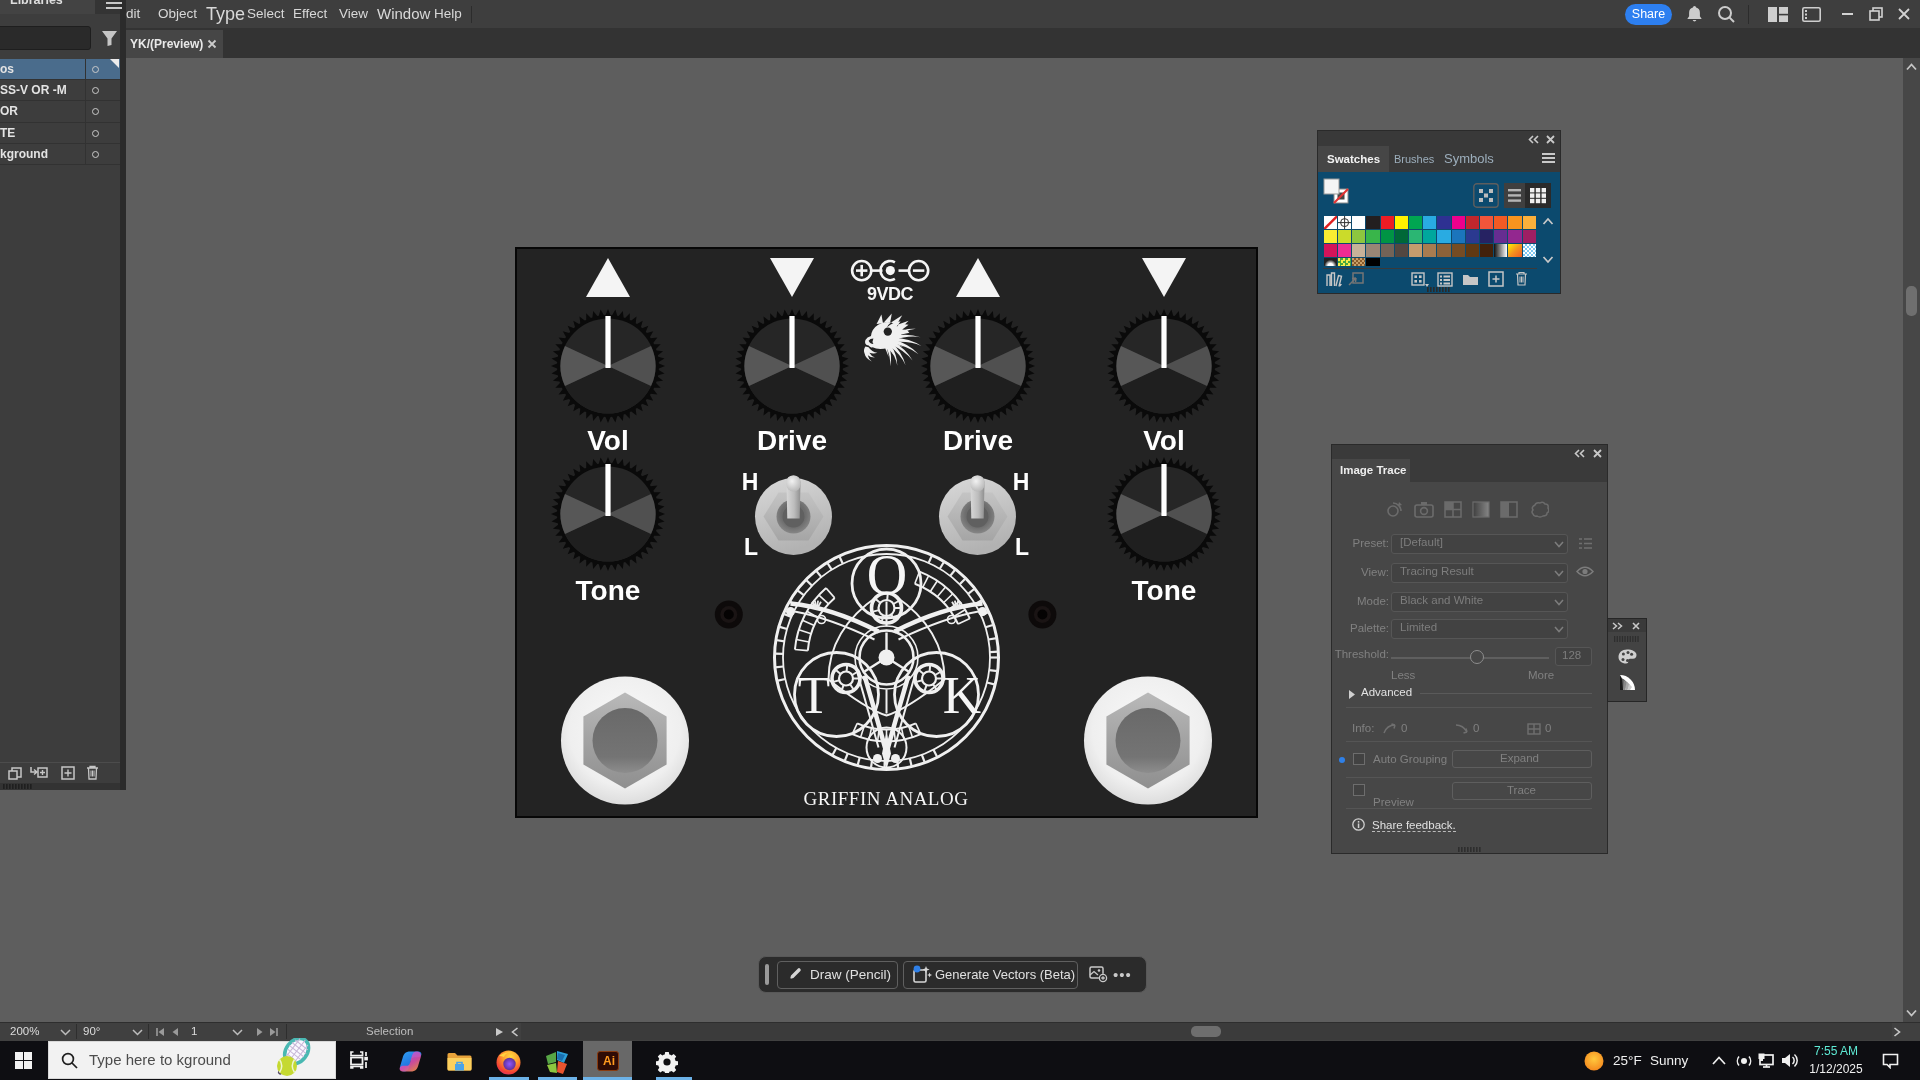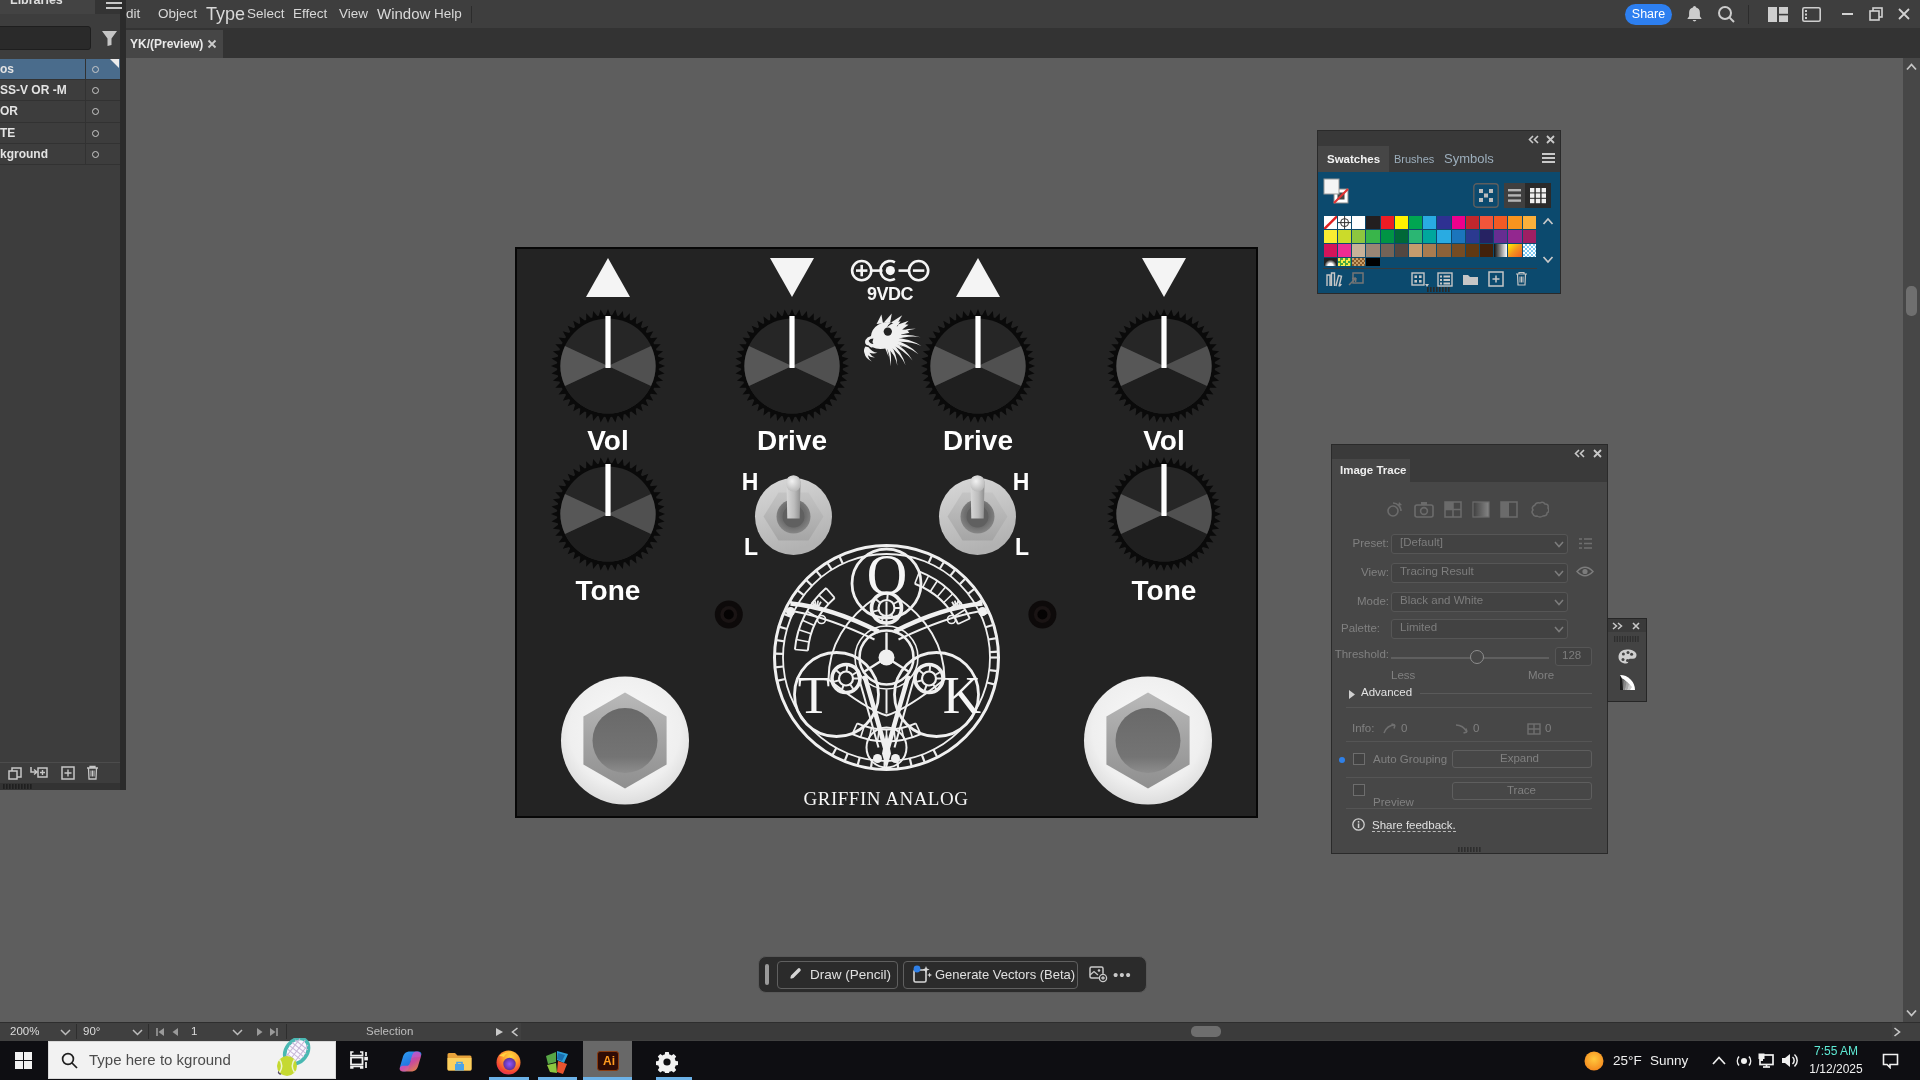--- a/index.html
+++ b/index.html
@@ -622,21 +622,21 @@
     <svg class="abs" style="left:244px;top:120px" width="18" height="13" viewBox="0 0 18 13" opacity="0.8">
 <path d="M1,6.5 Q9,-2 17,6.5 Q9,15 1,6.5 Z" fill="none" stroke="#8a8a8a" stroke-width="1.5"></path>
 <circle cx="9" cy="6.5" r="2.6" fill="#8a8a8a"></circle>
     </svg>
     <div class="abs" style="right:218px;top:150px;color:#808080">Mode:</div>
     <div class="abs" style="left:59px;top:147px;width:177px;height:20px;background:#424242;border:1px solid #565656;border-radius:3px"></div>
     <div class="abs" style="left:68px;top:149px;color:#7d7d7d">Black and White</div>
     <svg class="abs" style="left:222px;top:154px" width="10" height="7" viewBox="0 0 10 7">
       <path d="M1,1 L5,5.5 L9,1" fill="none" stroke="#7d7d7d" stroke-width="1.5"></path>
     </svg>
-    <div class="abs" style="right:227px;top:177px;color:#808080">Palette:</div>
+    <div class="abs" style="right:218px;top:177px;color:#808080">Palette:</div>
     <div class="abs" style="left:59px;top:174px;width:177px;height:20px;background:#424242;border:1px solid #565656;border-radius:3px"></div>
     <div class="abs" style="left:68px;top:176px;color:#7d7d7d">Limited</div>
     <svg class="abs" style="left:222px;top:181px" width="10" height="7" viewBox="0 0 10 7">
       <path d="M1,1 L5,5.5 L9,1" fill="none" stroke="#7d7d7d" stroke-width="1.5"></path>
     </svg>
     <div class="abs" style="right:218px;top:203px;color:#808080">Threshold:</div>
     <div class="abs" style="left:59px;top:212px;width:158px;height:2px;background:#5f5f5f"></div>
     <div class="abs" style="left:138px;top:205px;width:14px;height:14px;border:1.6px solid #8d8d8d;border-radius:50%;background:#474747"></div>
     <div class="abs" style="left:223px;top:202px;width:37px;height:19px;background:#424242;border:1px solid #565656;border-radius:3px"></div>
     <div class="abs" style="left:230px;top:204px;color:#7d7d7d">128</div>

